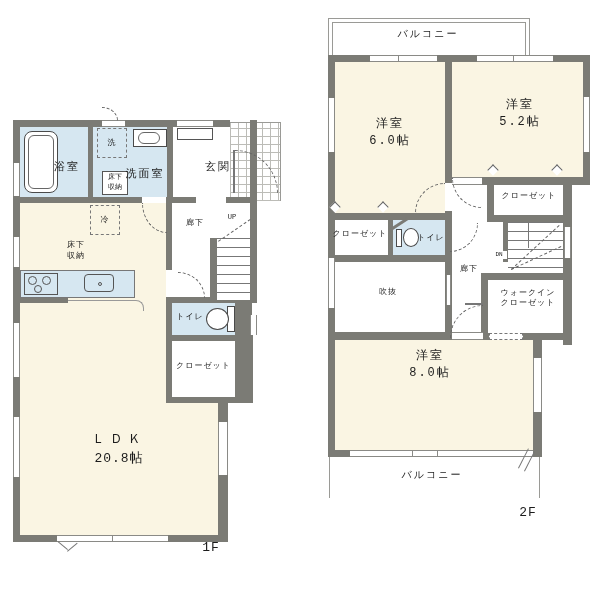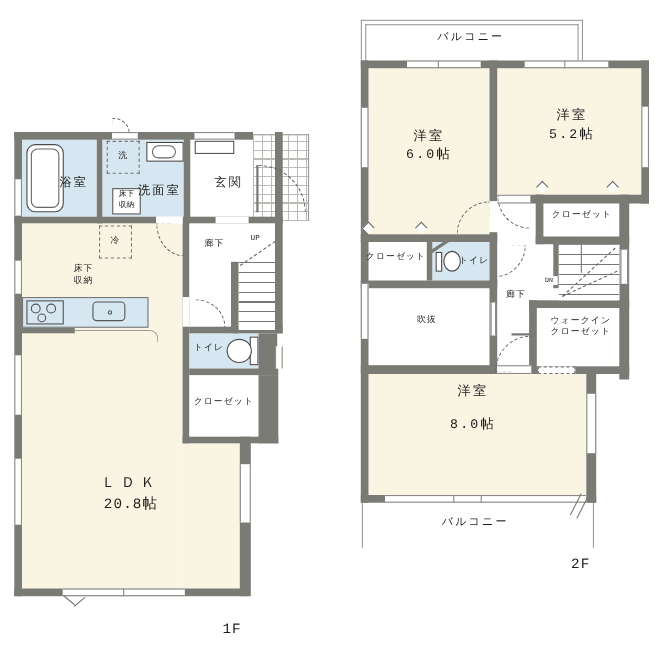--- a/index.html
+++ b/index.html
@@ -123,29 +123,29 @@
   </div>
   <div class="icot" style="left:84px;top:274px;width:30px;height:18px;border-radius:4px">
     <div style="left:13px;top:7px;width:4px;height:4px;border:1px solid #555;border-radius:50%"></div>
   </div>
 
   <div class="ico" style="left:227px;top:306px;width:8px;height:26px"></div>
   <div class="ico" style="left:206px;top:308px;width:23px;height:22px;border-radius:50%"></div>
 
   <div class="lbl f11" style="left:44px;top:160px;width:46px">浴室</div>
   <div class="lbl f11" style="left:122px;top:167px;width:46px">洗面室</div>
-  <div class="lbl f11" style="left:188px;top:160px;width:40px">玄関</div>
+  <div class="lbl f11" style="left:198px;top:160px;width:40px">玄関</div>
   <div class="lbl f8" style="left:58px;top:239px;width:36px;line-height:1.4">床下
 収納</div>
   <div class="lbl f8" style="left:180px;top:218px;width:30px">廊下</div>
   <div class="lbl f8" style="left:172px;top:312px;width:36px">トイレ</div>
   <div class="lbl f8" style="left:172px;top:361px;width:63px">クローゼット</div>
   <div class="lbl f13 sp" style="left:79px;top:432px;width:80px">ＬＤＫ</div>
   <div class="lbl f13" style="left:79px;top:451px;width:80px">20.8帖</div>
-  <div class="lbl f13" style="left:196px;top:564px;width:30px">1F</div>
+  <div class="lbl f13" style="left:196px;top:540px;width:30px">1F</div>
 
   <div class="thin" style="left:328px;top:18px;width:202px;height:37px;border-bottom:0"></div>
   <div class="thin" style="left:332px;top:22px;width:194px;height:33px;border-bottom:0"></div>
   <div class="cream" style="left:335px;top:62px;width:110px;height:151px"></div>
   <div class="cream" style="left:452px;top:62px;width:131px;height:115px"></div>
   <div class="wet" style="left:393px;top:220px;width:52px;height:35px"></div>
   <div class="cream" style="left:335px;top:340px;width:198px;height:110px"></div>
 
   <div class="w" style="left:328px;top:55px;width:262px;height:7px"></div>
   <div class="w" style="left:328px;top:55px;width:7px;height:402px"></div>
@@ -221,17 +221,17 @@
   <div class="lbl f12" style="left:490px;top:98px;width:60px">洋室</div>
   <div class="lbl f12" style="left:490px;top:115px;width:60px">5.2帖</div>
   <div class="lbl f8" style="left:494px;top:191px;width:70px">クローゼット</div>
   <div class="lbl f8" style="left:331px;top:229px;width:58px">クローゼット</div>
   <div class="lbl f8" style="left:413px;top:233px;width:36px">トイレ</div>
   <div class="lbl f8" style="left:454px;top:264px;width:30px">廊下</div>
   <div class="lbl f8" style="left:368px;top:287px;width:40px">吹抜</div>
   <div class="lbl f8" style="left:493px;top:288px;width:70px">ウォークイン
 クローゼット</div>
   <div class="lbl f12" style="left:400px;top:349px;width:60px">洋室</div>
-  <div class="lbl f12" style="left:400px;top:379px;width:60px">8.0帖</div>
+  <div class="lbl f12" style="left:400px;top:366px;width:60px">8.0帖</div>
   <div class="lbl f10" style="left:387px;top:469px;width:90px">バルコニー</div>
   <div class="lbl f13" style="left:508px;top:505px;width:40px">2F</div>
 
 </div>
 
 </body></html>

